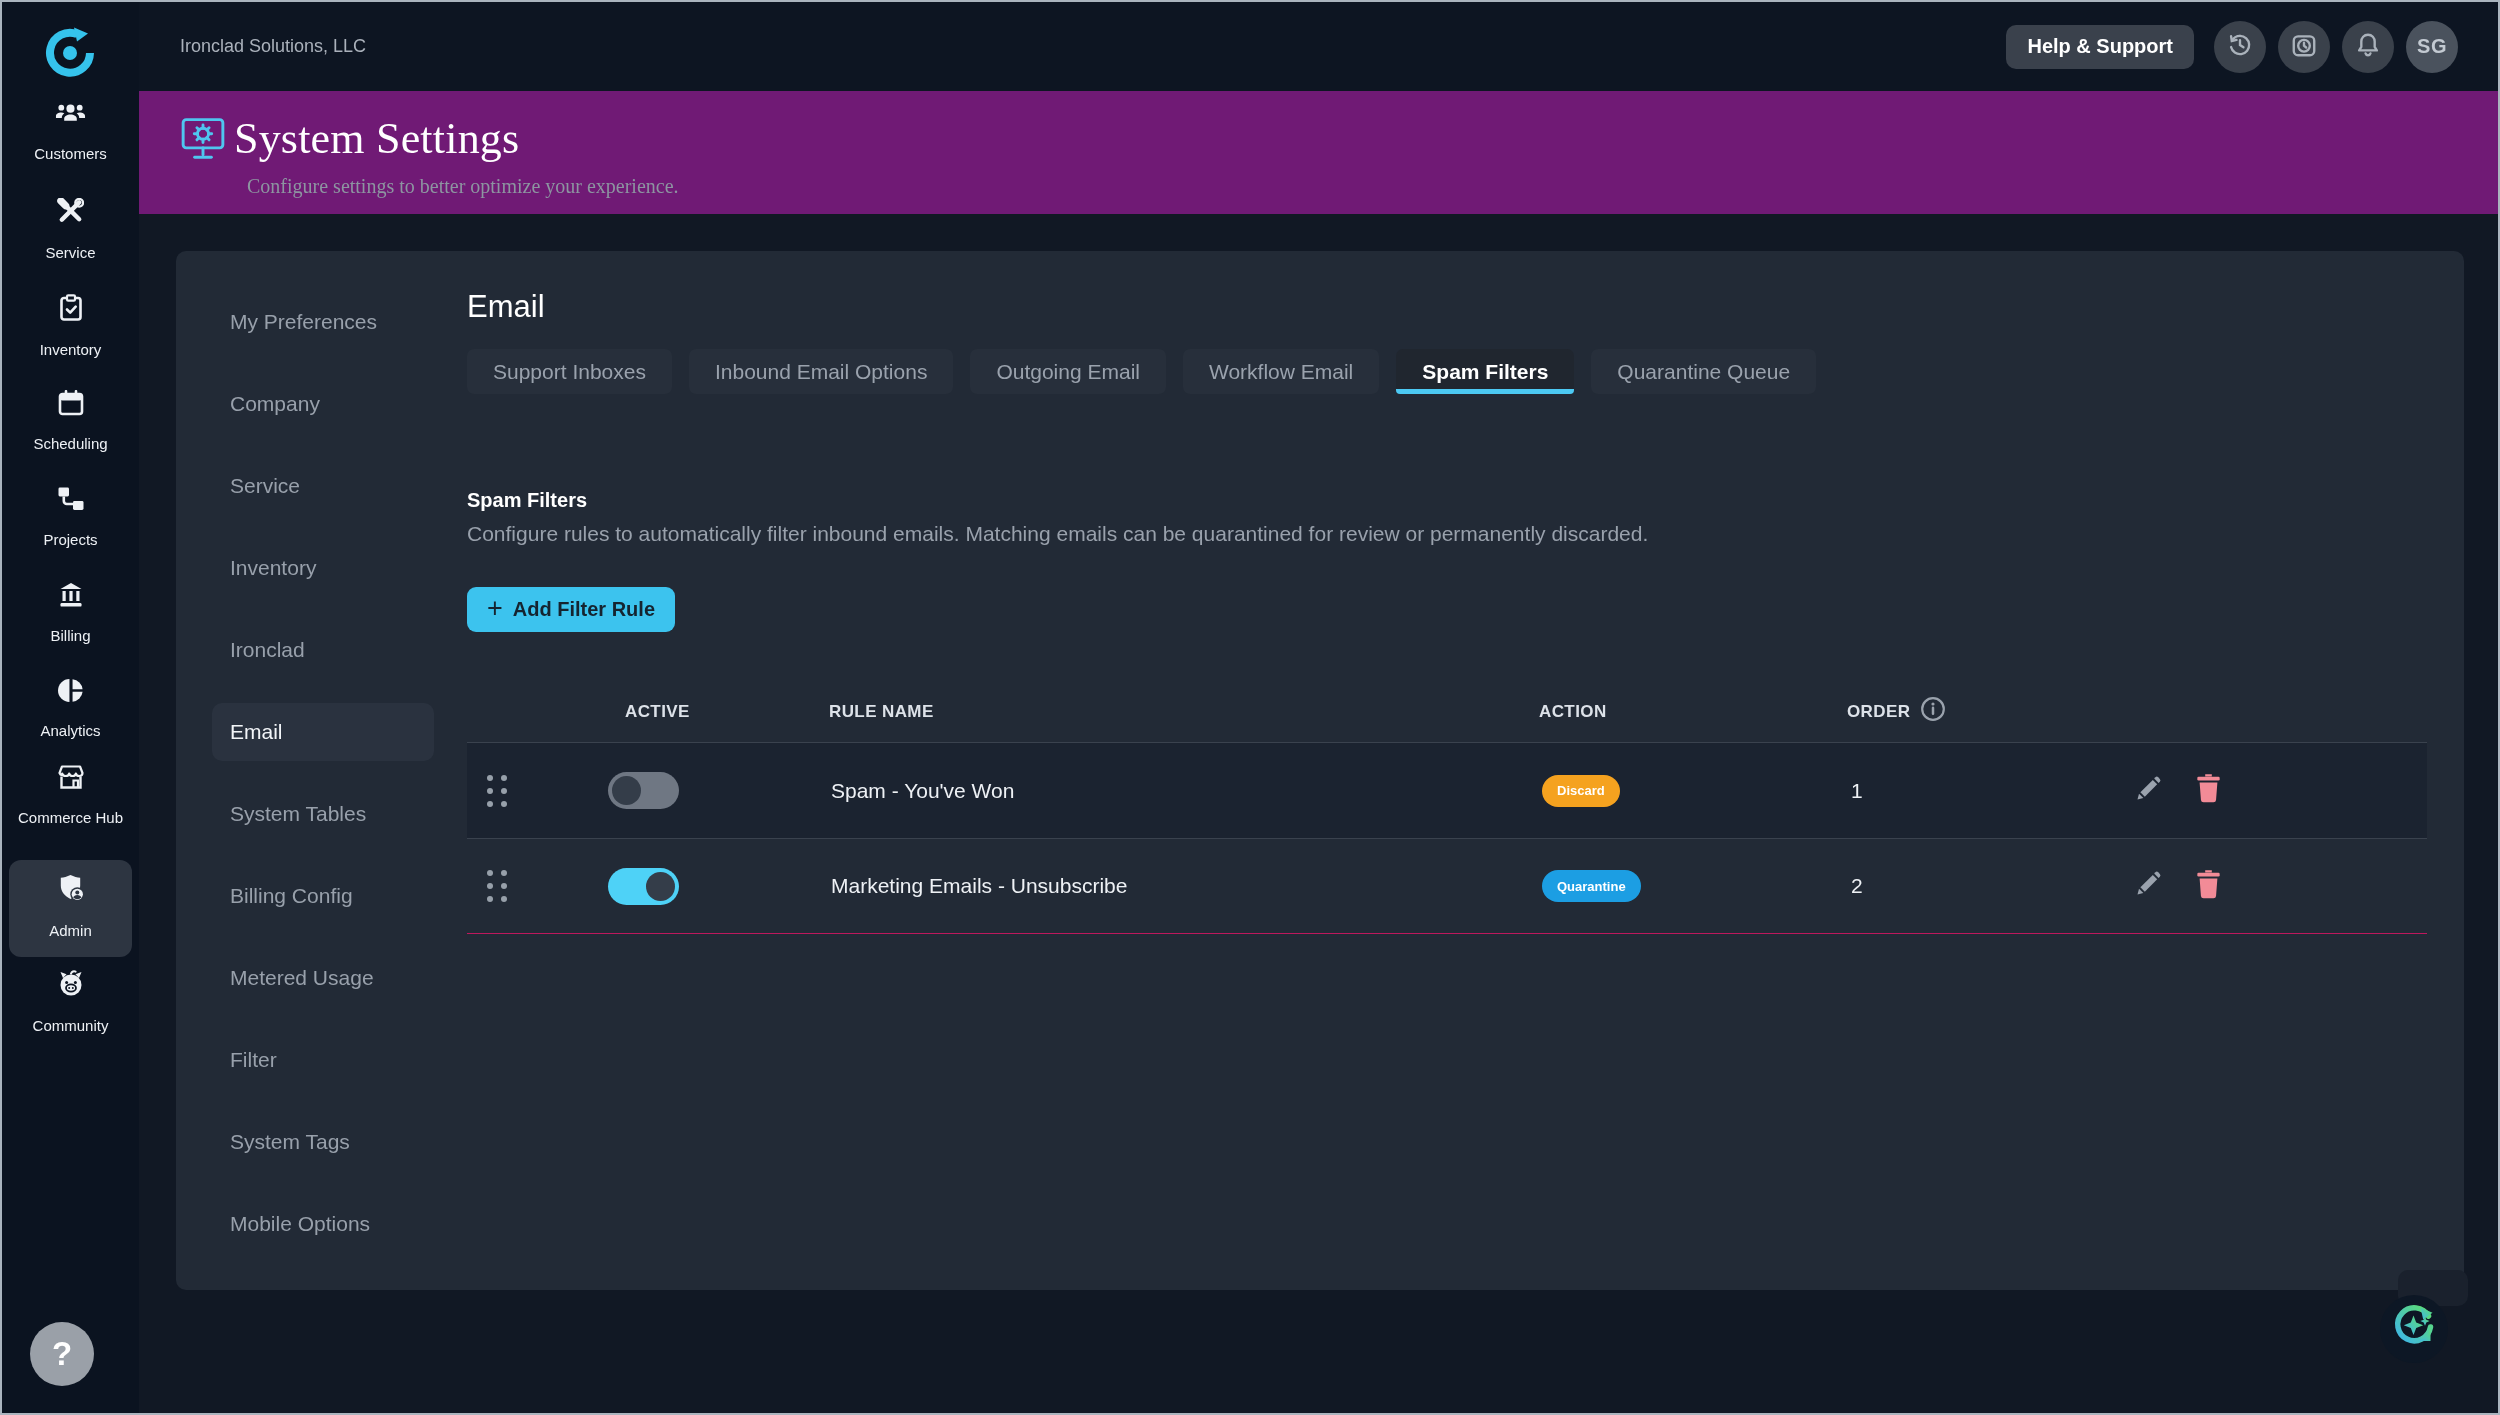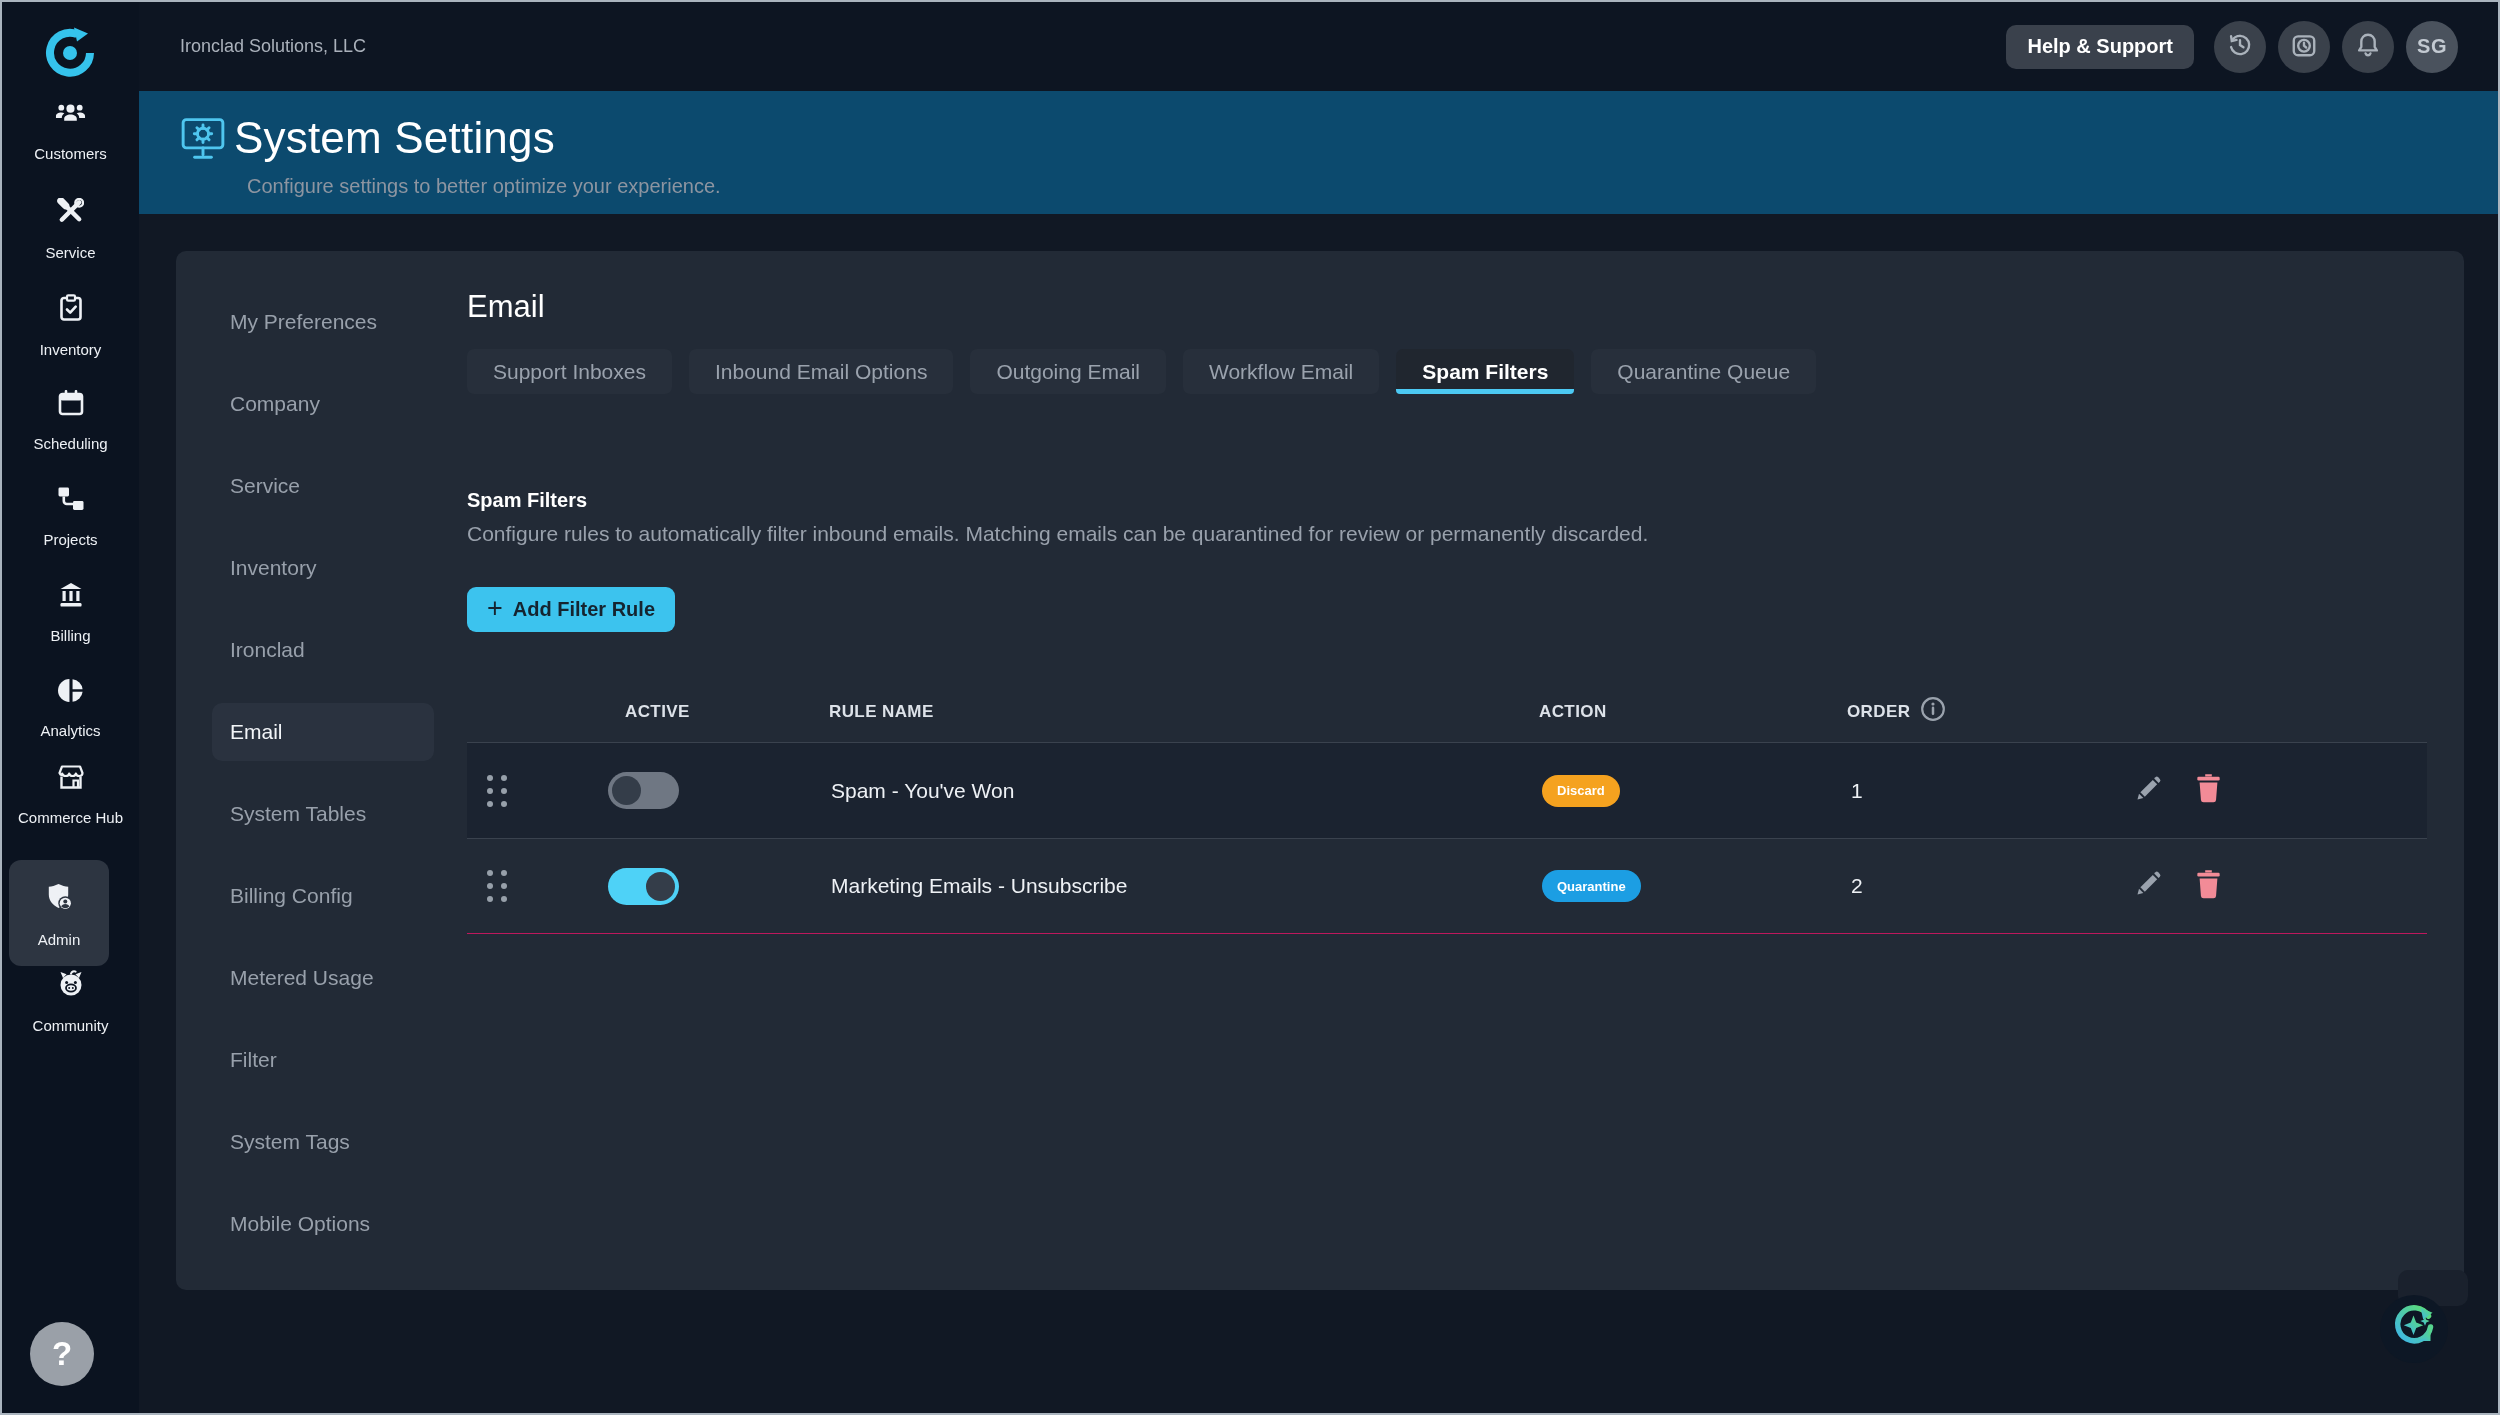--- a/index.html
+++ b/index.html
@@ -8,38 +8,38 @@
     position:relative; width:2500px; height:1415px;
     background:#111824; overflow:hidden;
     border:2px solid #aab4be;
     font-family:"Liberation Sans", sans-serif;
   }
   
   .sidebar { position:absolute; left:0; top:0; width:137px; height:100%; background:#0b1320; z-index:10; }
   .logo { position:absolute; left:42px; top:25px; cursor:pointer; }
   .sb-item { position:absolute; left:0; width:137px; display:flex; flex-direction:column; align-items:center; gap:8px;
              color:#eef1f5; font-size:15px; line-height:25px; text-align:center; cursor:pointer; }
-  .sb-item.active { left:7px; width:100px; background:#2d3541; border-radius:12px; padding:22px 0 14px; }
+  .sb-item.active { left:7px; width:123px; background:#2d3541; border-radius:12px; padding:13px 0 14px; }
   .sb-1{top:100px}.sb-2{top:196px}.sb-3{top:292px}.sb-4{top:388px}.sb-5{top:484px}
   .sb-6{top:580px}.sb-7{top:676px}.sb-8{top:762px}.sb-9{top:858px}.sb-10{top:967px}
   .help-fab { position:absolute; left:28px; top:1320px; width:64px; height:64px; border-radius:50%;
               background:#9aa0a8; color:#fff; font-size:33px; font-weight:bold;
               display:flex; align-items:center; justify-content:center; z-index:20; cursor:pointer; }
   
   .topbar { position:absolute; left:137px; top:0; right:0; height:89px; background:#0d1522; }
   .company-name { position:absolute; left:41px; top:0; height:89px; display:flex; align-items:center;
                   color:#aab1bb; font-size:18px; }
   .topbar-right { position:absolute; right:40px; top:0; height:89px; display:flex; align-items:center; gap:12px; }
   .help-btn { height:44px; padding:0 21px; background:#3a414c; border-radius:10px; color:#fff;
               font-size:20px; font-weight:bold; display:flex; align-items:center; margin-right:8px; cursor:pointer; }
   .circle-btn { width:52px; height:52px; border-radius:50%; background:#3a414b;
                 display:flex; align-items:center; justify-content:center; cursor:pointer; }
   .avatar { background:#4a525d; color:#c3cad2; font-size:20px; font-weight:bold; letter-spacing:.5px; }
   
-  .header-band { position:absolute; left:137px; top:89px; right:0; height:123px; background:#0c4a6e; }
+  .header-band { position:absolute; left:137px; top:89px; right:0; height:123px; background:#701a75;font-family:Liberation Serif, serif; }
   .hb-icon { position:absolute; left:41px; top:26px; }
   .hb-title { position:absolute; left:95px; top:22px; font-size:44px; font-weight:500; color:#ffffff; letter-spacing:.2px; }
   .hb-sub { position:absolute; left:108px; top:84px; font-size:20px; color:#8d95a1; }
   
   .panel { position:absolute; left:174px; top:249px; width:2288px; height:1039px; background:#222a36; border-radius:10px; }
   .settings-nav { position:absolute; left:36px; top:42px; width:222px; }
   .nav-item { height:58px; margin-bottom:24px; display:flex; align-items:center; padding-left:18px;
               font-size:21px; color:#98a0ab; border-radius:10px; cursor:pointer; }
   .nav-item.active { background:#2a323f; color:#f2f5f8; }
   .main-col { position:absolute; left:291px; top:0; width:1972px; height:100%; }

